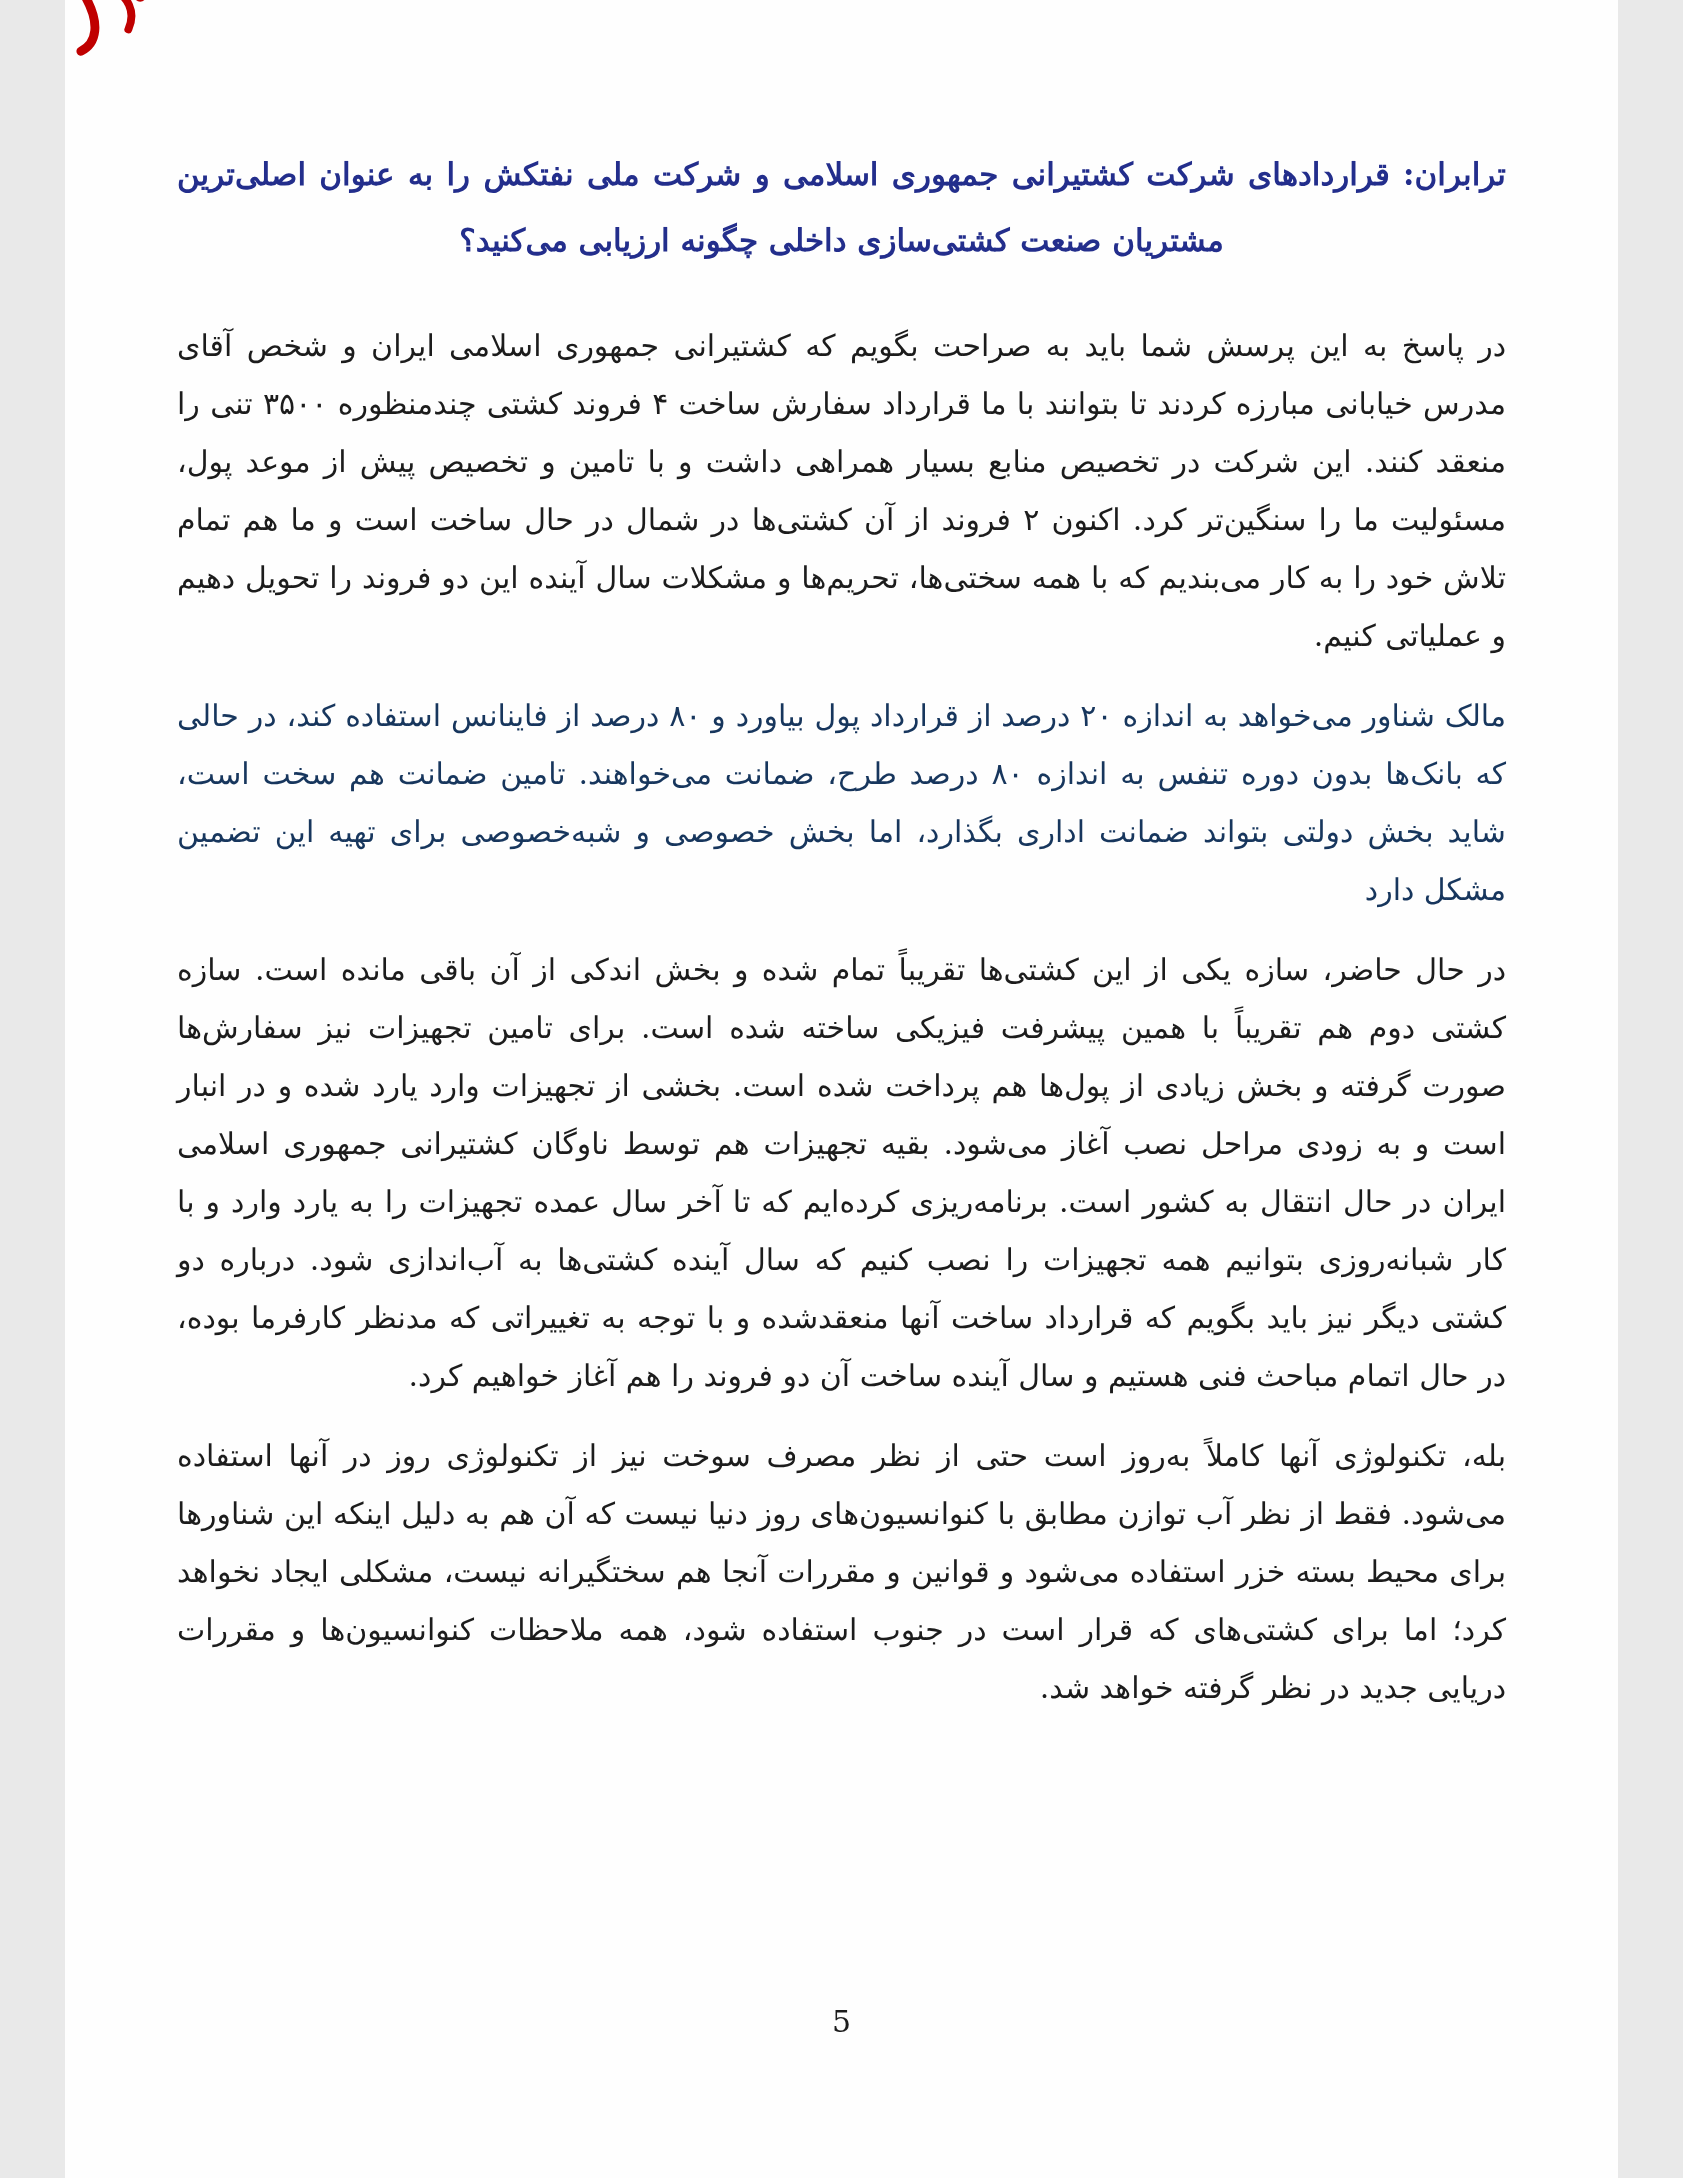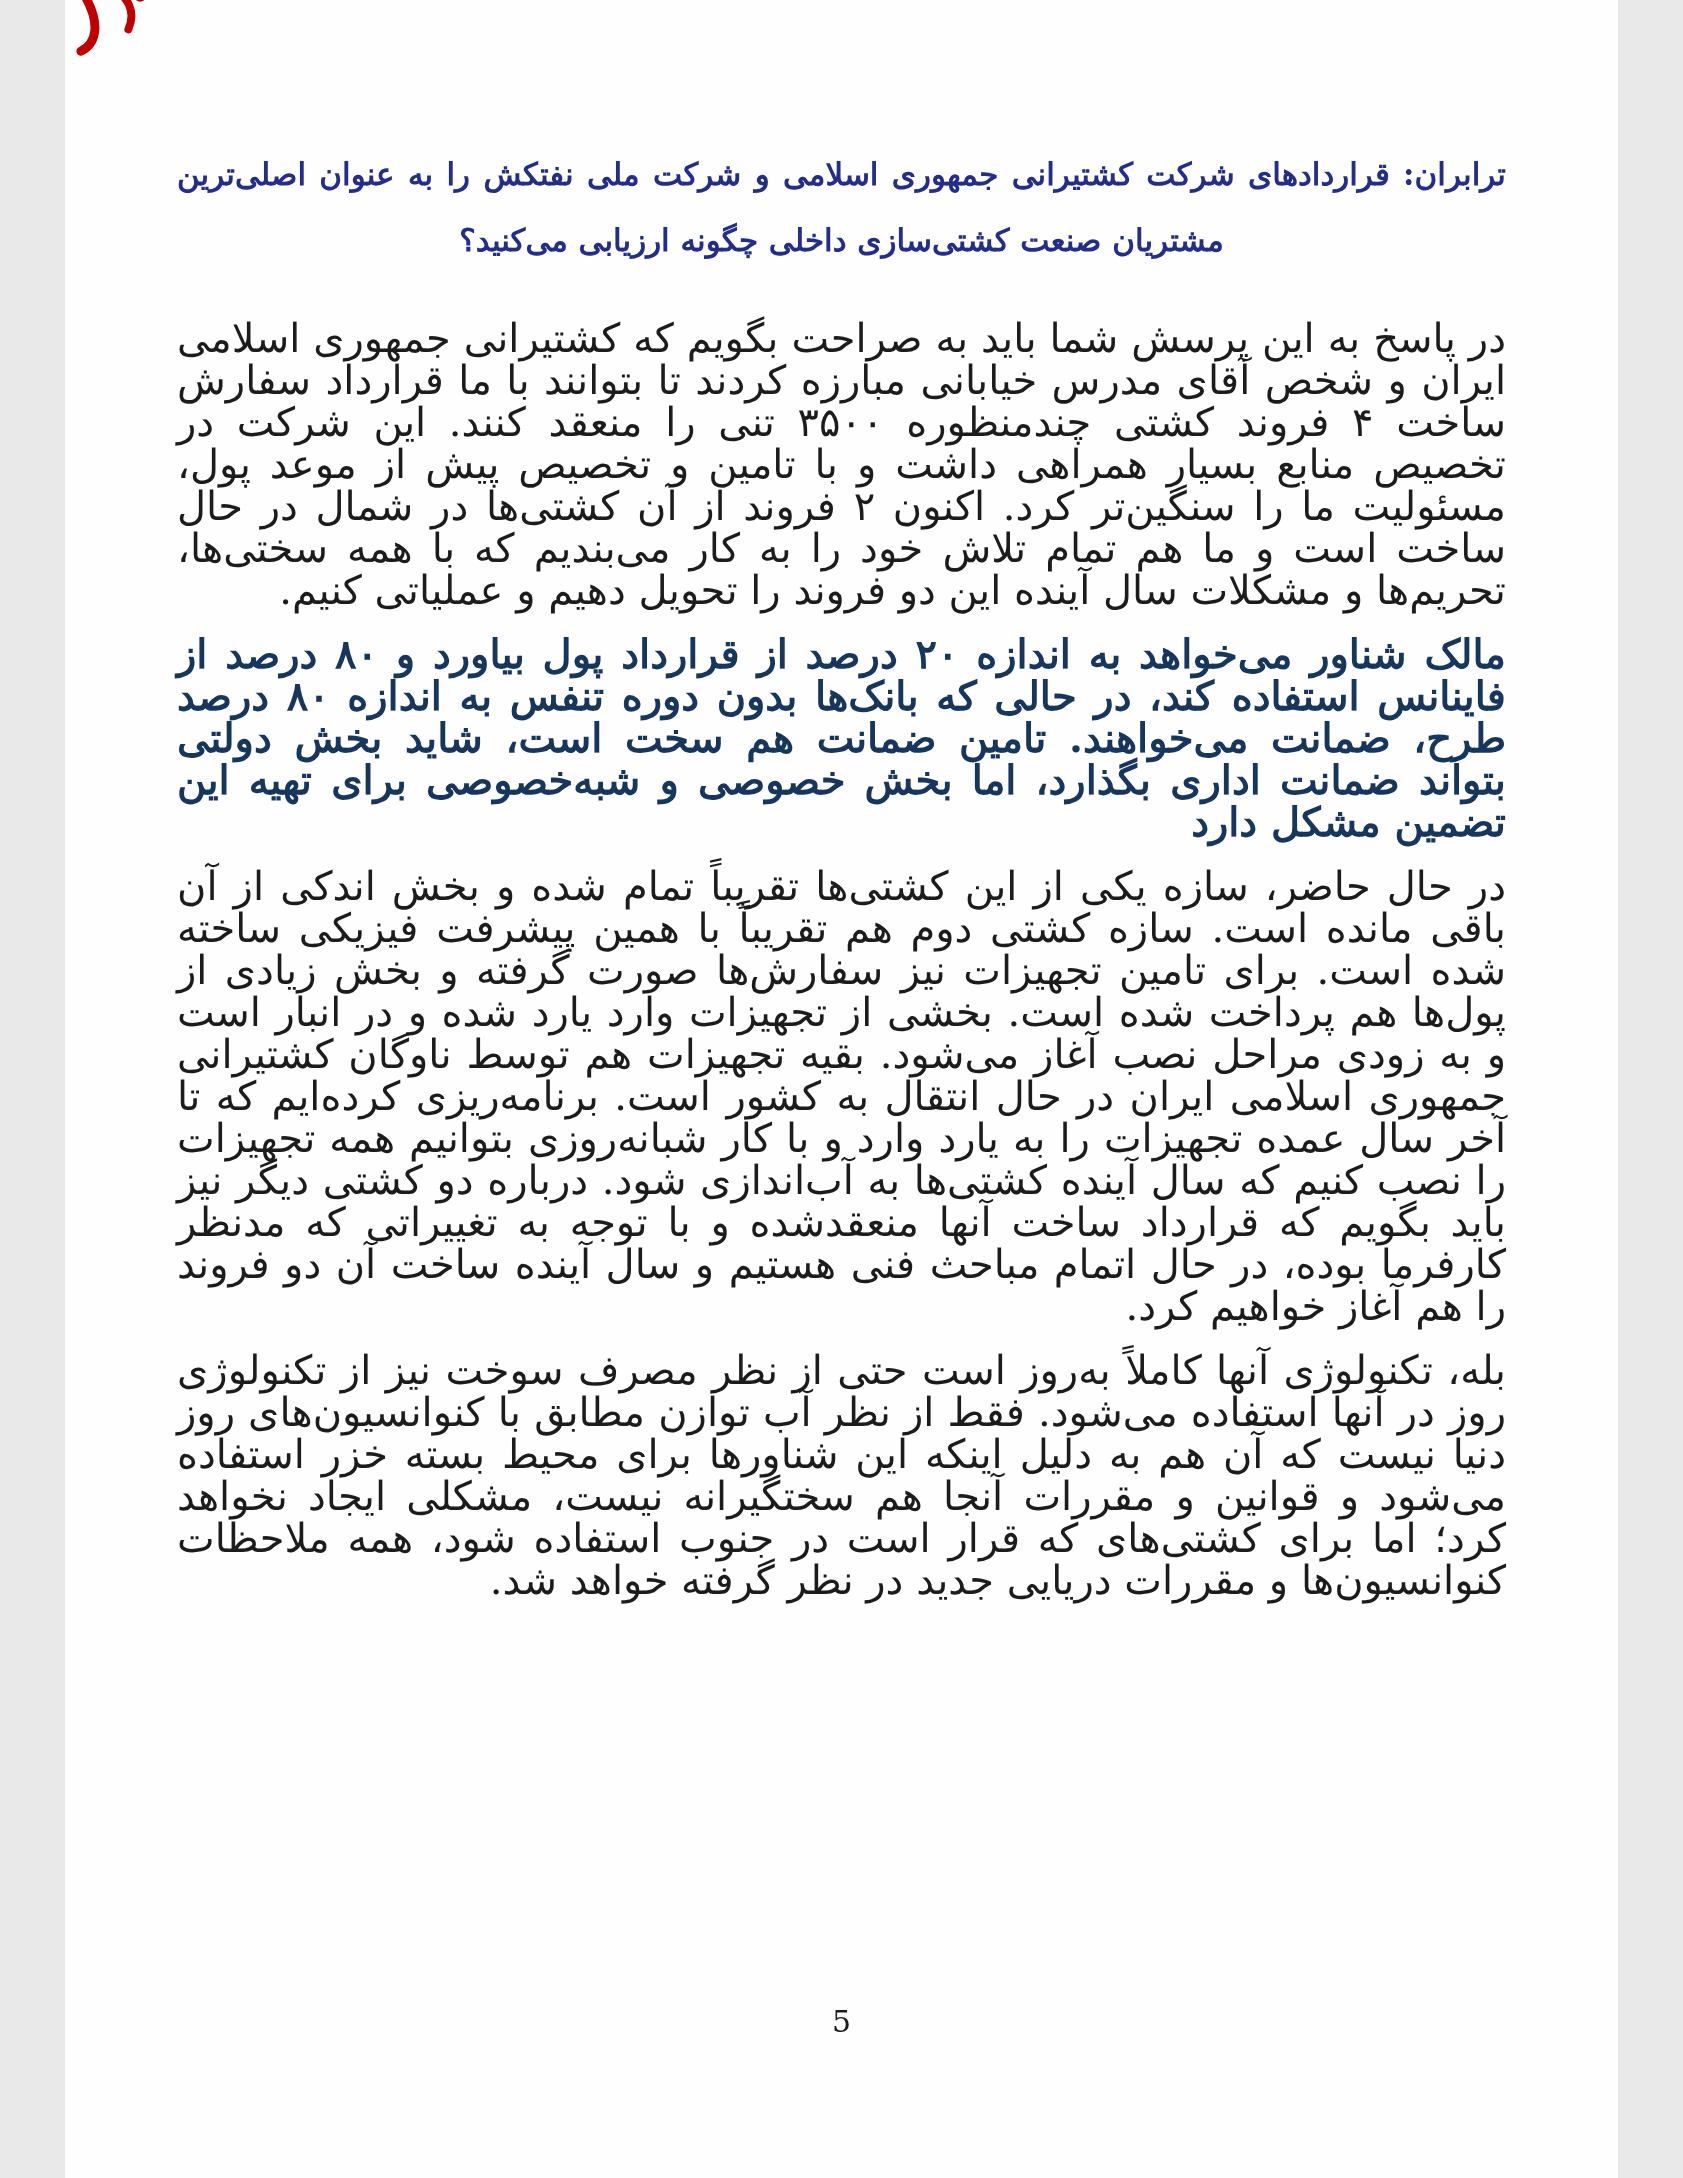--- a/index.html
+++ b/index.html
@@ -36,28 +36,28 @@
     text-align: justify;
     text-align-last: center;
     margin-bottom: 44px;
   }
   .heading.second {
     margin-top: 14px;
     margin-bottom: 38px;
   }
   .para {
     color: var(--body_text, #1a1a1a);
-    font-size: 40px;
-    line-height: 42px;
+    font-size: 30px;
+    line-height: 58px;
     text-align: justify;
     margin-bottom: 22px;
   }
   .para.emphasis {
     color: var(--bold_paragraph, #17365d);
-    font-weight: bold;
+    font-weight: normal;
   }
   .page-number {
     position: absolute;
     bottom: 139px;
     left: 0; right: 0;
     text-align: center;
     font-size: 30px;
     color: var(--body_text, #1a1a1a);
     font-family: "DejaVu Serif", serif;
   }

